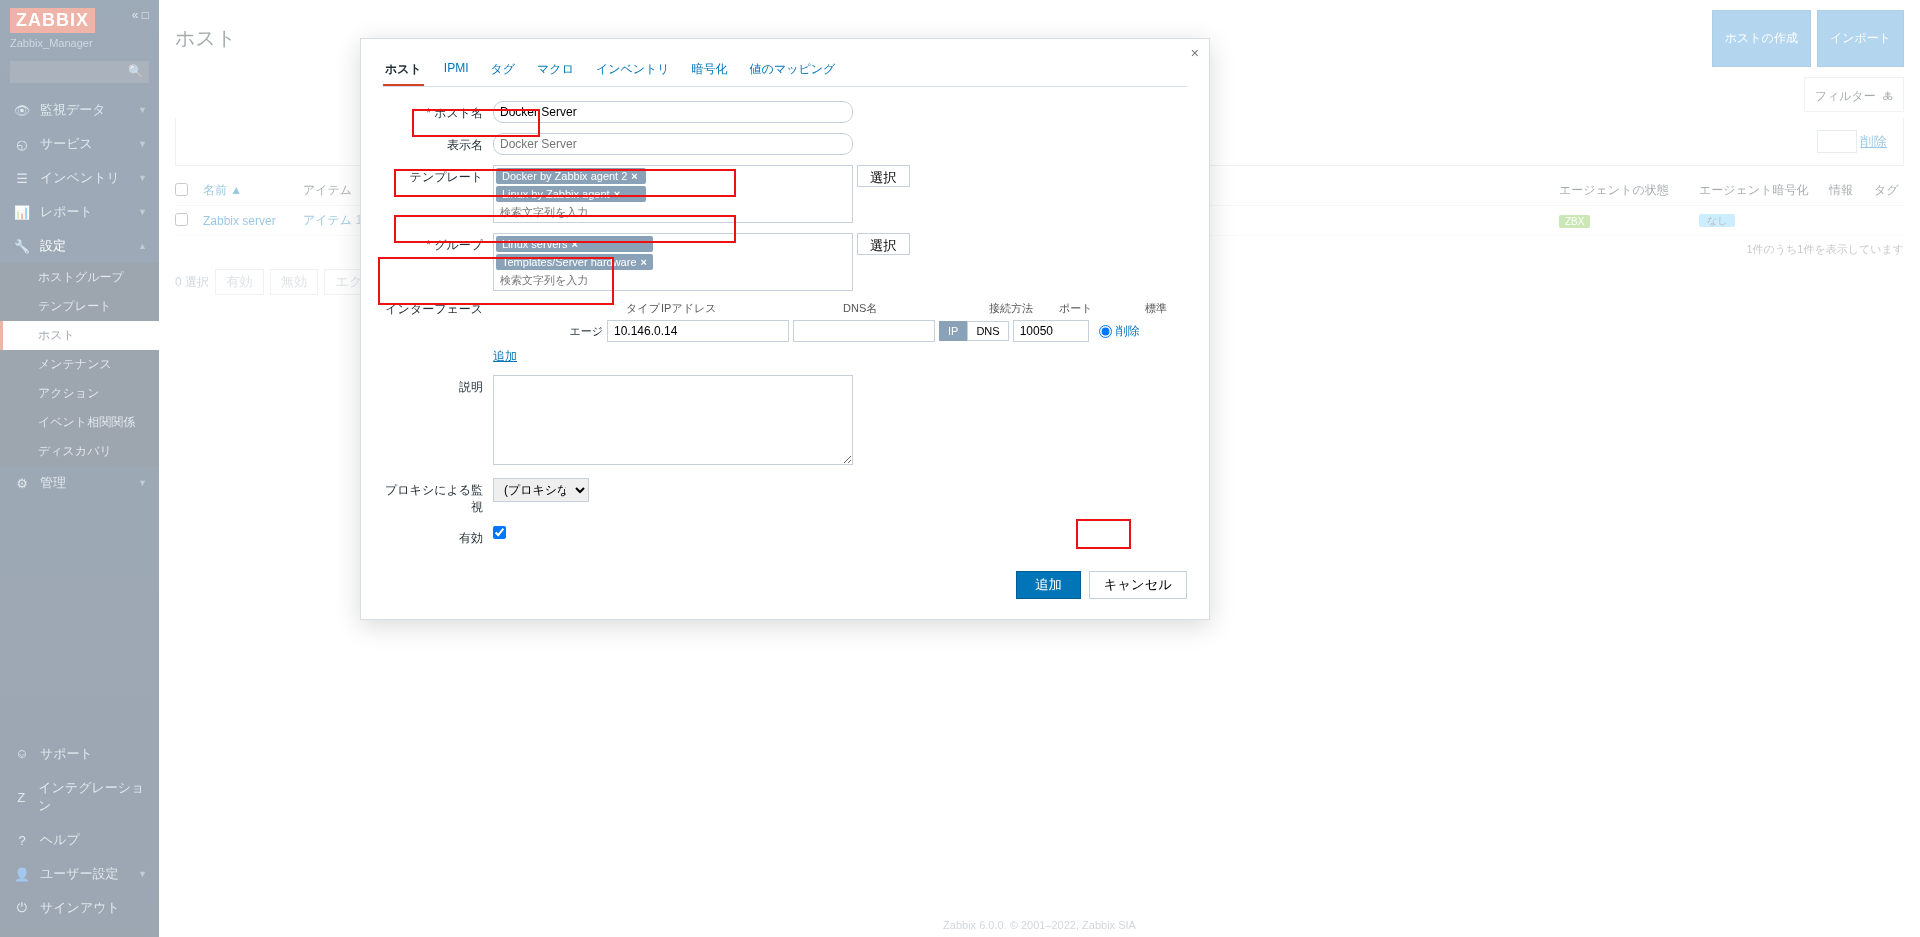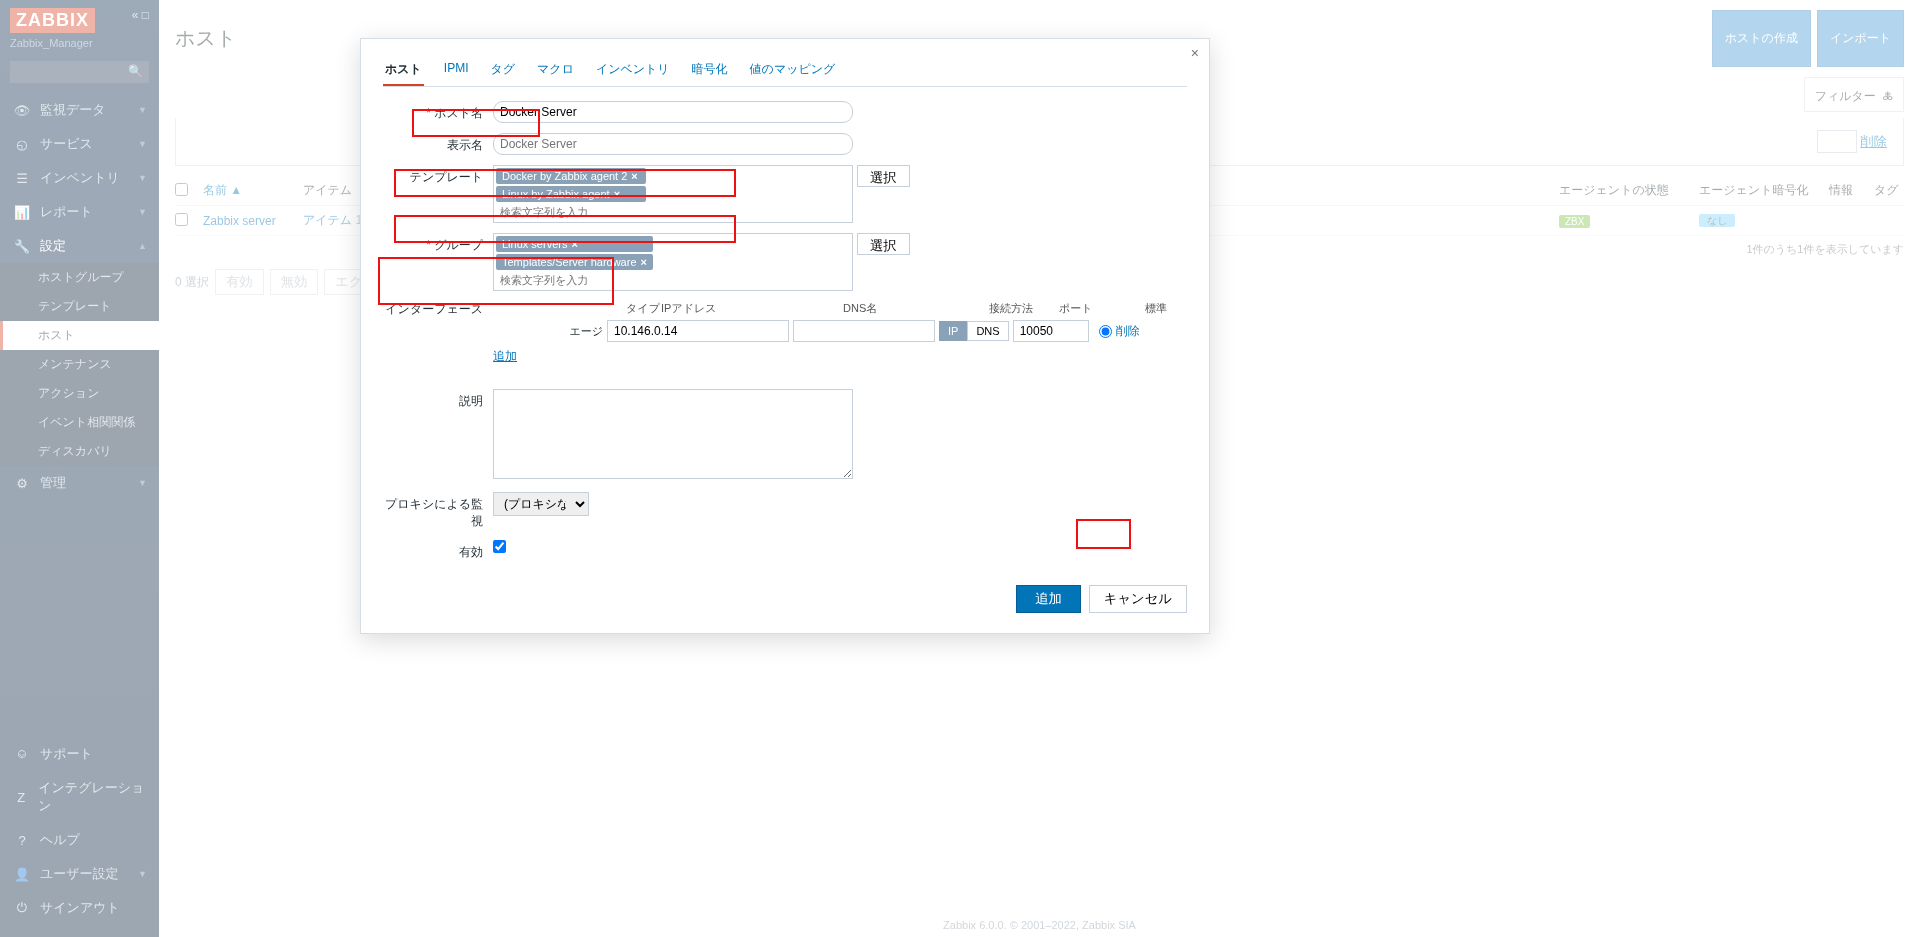--- a/index.html
+++ b/index.html
@@ -323,21 +323,21 @@
             <button class="toggle-btn">DNS</button>
           </div>
           <input type="text" class="port" value="10050" style="">
           <input type="radio" class="iface-radio" checked="" style="">
           <span class="iface-del">削除</span>
         </div>
       </div>
     </div>
     <span class="add-link">追加</span>
 
-    <div class="form-row" style="margin-top:24px;">
+    <div class="form-row" style="margin-top:10px;">
       <div class="form-label">説明</div>
       <div class="form-control"><textarea style=""></textarea></div>
     </div>
 
     <div class="form-row">
       <div class="form-label">プロキシによる監視</div>
       <div class="form-control"><select><option>(プロキシなし)</option></select></div>
     </div>
 
     <div class="form-row">

